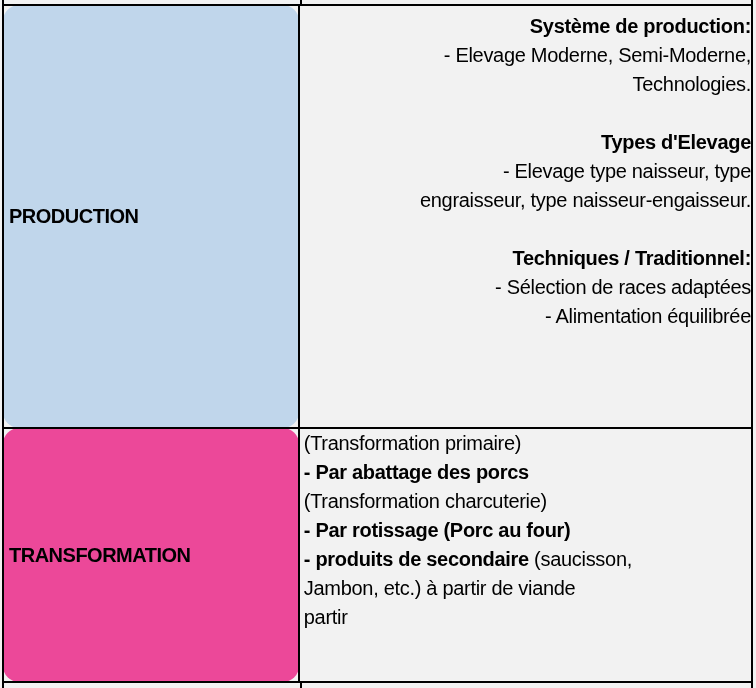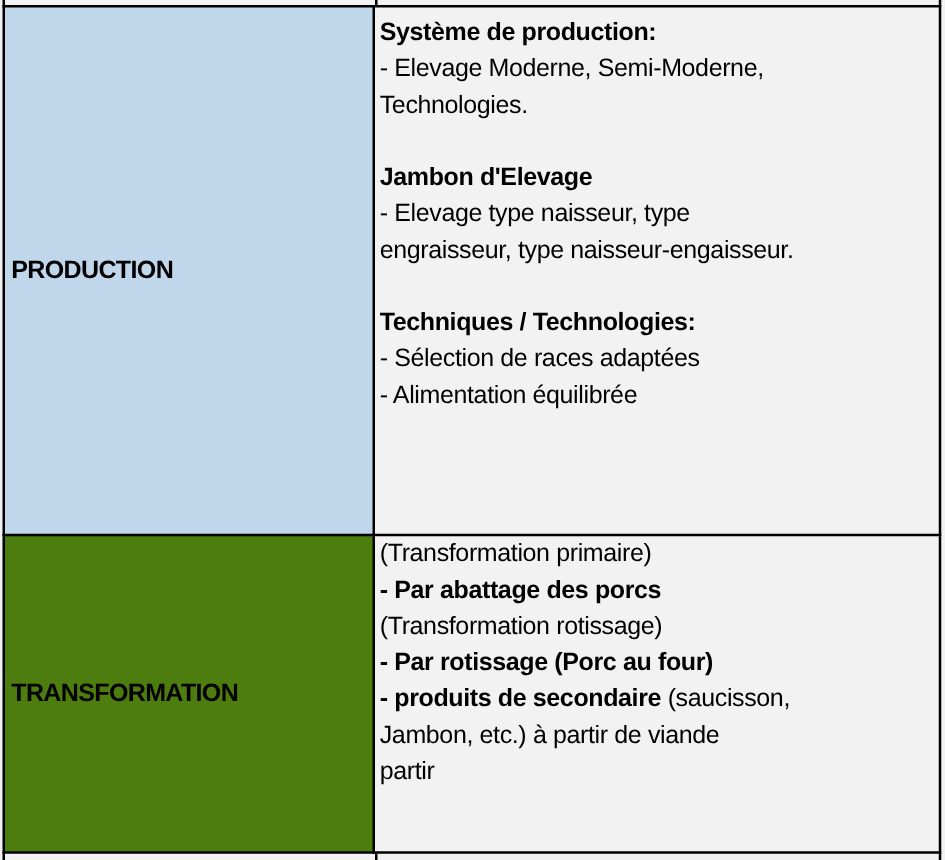--- a/index.html
+++ b/index.html
@@ -21,35 +21,36 @@
       vertical-align: middle;
       padding: 0;
     }
     .col-left { width: 295px; }
     .col-right { width: 452px; }
     .label-cell {
       font-weight: bold;
       font-size: 20px;
       padding-left: 5px !important;
       letter-spacing: -0.5px;
+      border-radius: 16px;
     }
     .label-production { background: #c0d6eb; height: 421px; }
-    .label-transformation { background: #4d7c0f; height: 252px; }
+    .label-transformation { background: #ec4899; height: 252px; }
     .content-cell {
       background: #f2f2f2;
       font-size: 20px;
       line-height: 29px;
       padding-left: 4px !important;
       vertical-align: top !important;
       letter-spacing: -0.3px;
     }
     .content-cell .line { display: block; white-space: nowrap; }
     .b { font-weight: bold; }
     .gap { display: block; height: 29px; }
-    .prod-content { padding-top: 6px !important; }
+    .prod-content { padding-top: 6px !important; text-align: right; }
     .trans-content { padding-top: 0px !important; margin-top: 48px; }
     .bottom-strip {
       position: absolute; left: 2px; top: 683px; width: 751px; height: 5px;
       border-left: 2px solid #000; border-right: 2px solid #000;
       box-sizing: border-box;
     }
     .bottom-strip .divider {
       position: absolute; left: 296px; top: 0; width: 2px; height: 5px; background: #000;
     }
     .top-strip {
@@ -76,37 +77,37 @@
   <tbody>
       <tr>
     <td class="label-cell label-production">
       <span>PRODUCTION</span>
     </td>
     <td class="content-cell prod-content">
       <span class="line b">Système de production:</span>
       <span class="line">- Elevage Moderne, Semi-Moderne,</span>
       <span class="line">Technologies.</span>
       <span class="gap"></span>
-      <span class="line b">Jambon d'Elevage</span>
+      <span class="line b">Types d'Elevage</span>
       <span class="line">- Elevage type naisseur, type</span>
       <span class="line">engraisseur, type naisseur-engaisseur.</span>
       <span class="gap"></span>
-      <span class="line b">Techniques / Technologies:</span>
+      <span class="line b">Techniques / Traditionnel:</span>
       <span class="line">- Sélection de races adaptées</span>
       <span class="line">- Alimentation équilibrée</span>
     </td>
   </tr>
   <tr>
     <td class="label-cell label-transformation">
       <span>TRANSFORMATION</span>
     </td>
     <td class="content-cell trans-content">
       <span class="line">(Transformation primaire)</span>
       <span class="line b">- Par abattage des porcs</span>
-      <span class="line">(Transformation rotissage)</span>
+      <span class="line">(Transformation charcuterie)</span>
       <span class="line b">- Par rotissage (Porc au four)</span>
       <span class="line"><span class="b">- produits de secondaire</span><span> (saucisson,</span></span>
       <span class="line">Jambon, etc.) à partir de viande</span>
       <span class="line">partir</span>
     </td>
   </tr>
 </tbody>
   </table>
 
 <div class="bottom-strip">

